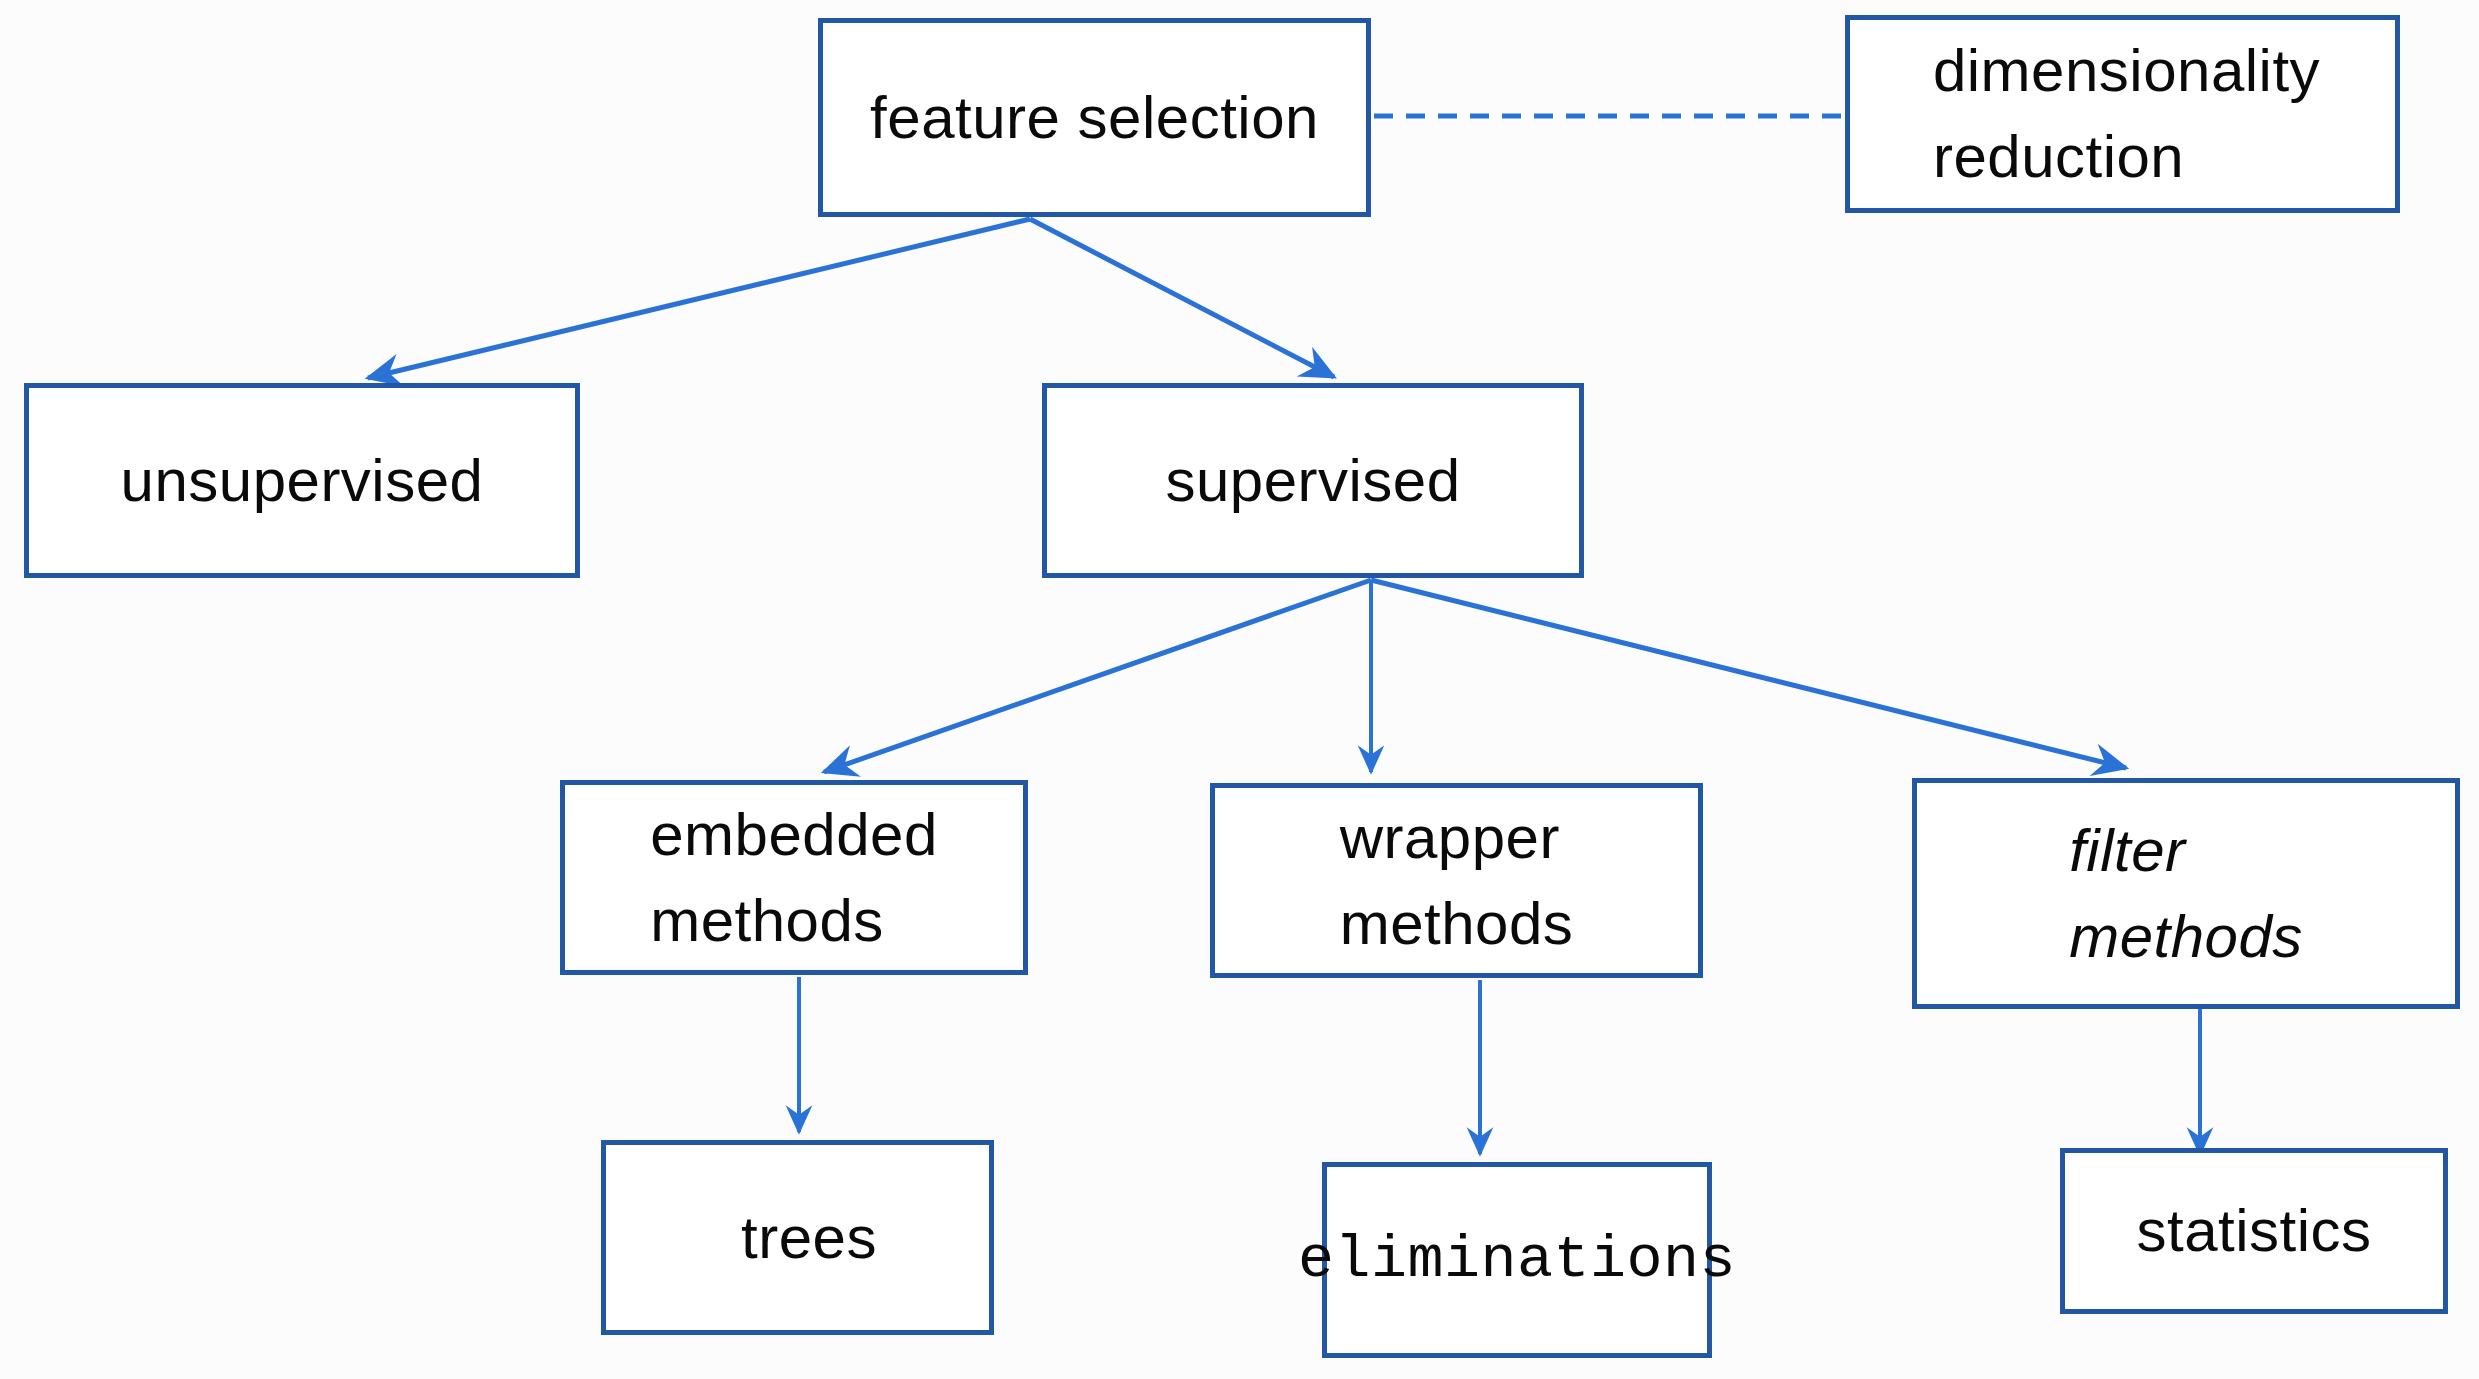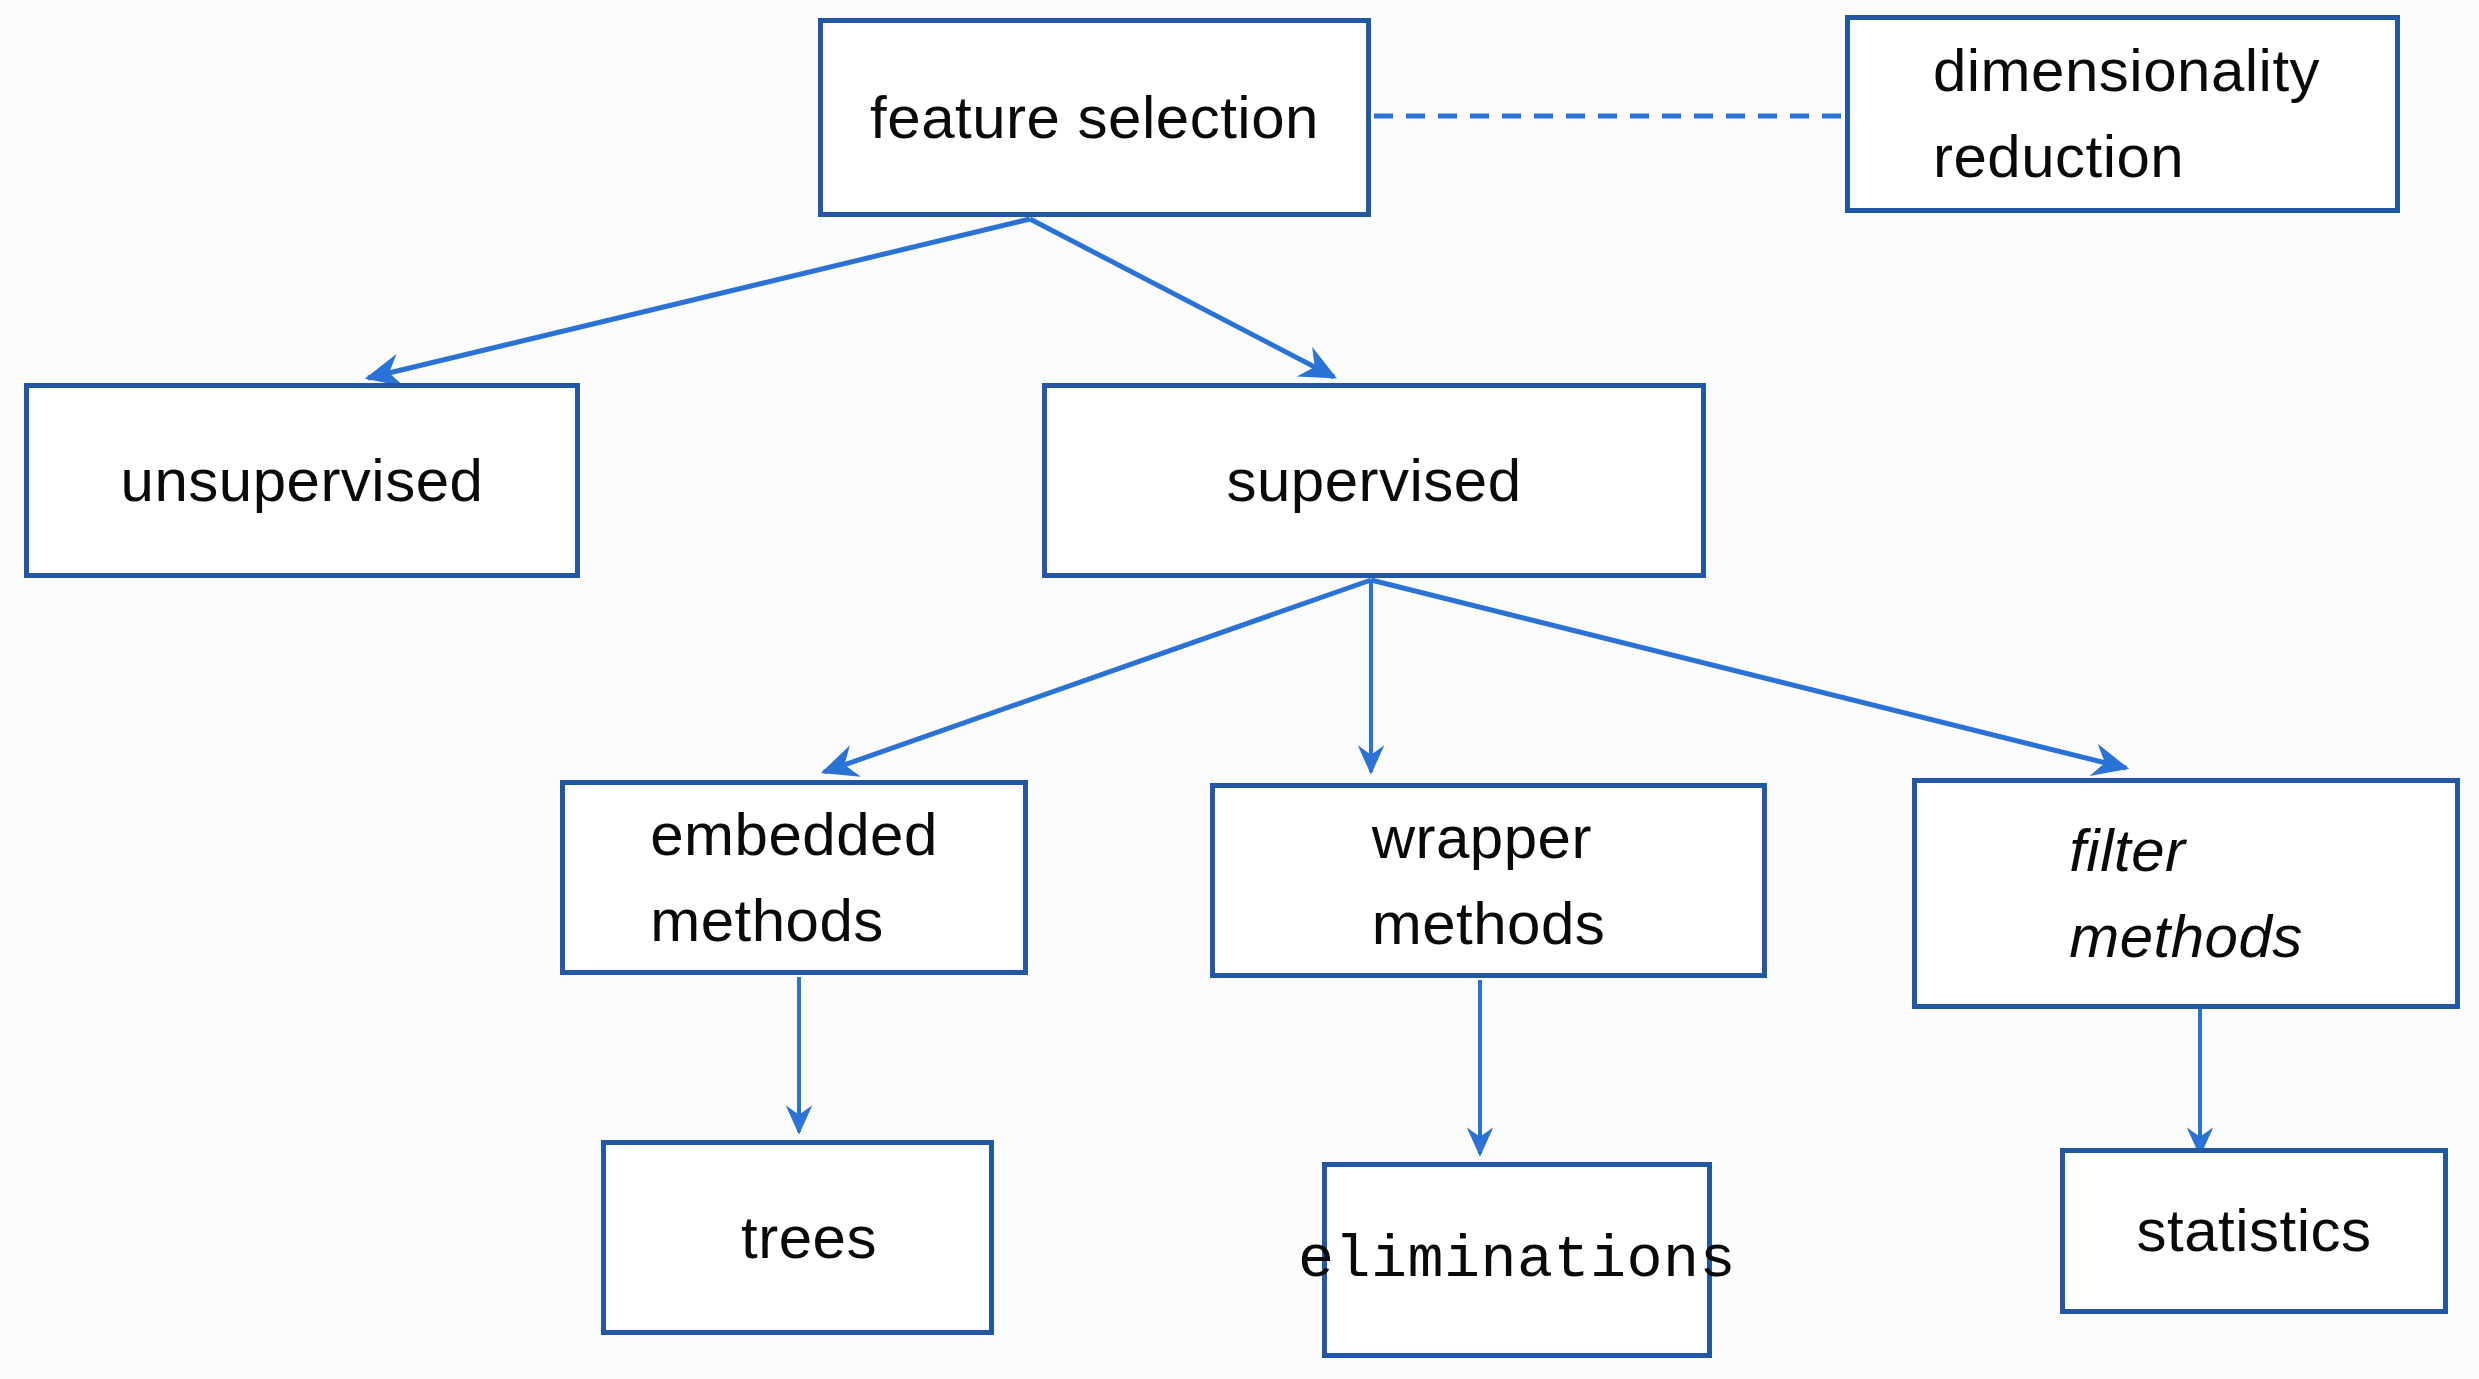--- a/index.html
+++ b/index.html
@@ -39,23 +39,23 @@
     white-space:pre-line;
     text-align:center;
   }
   .node.multiline .lbl{
     text-align:left;
   }
   
   #n-feature{left:818px;top:18px;width:553px;height:199px;align-items:center;}
   #n-dimred {left:1845px;top:15px;width:555px;height:198px;padding-left:8px;}
   #n-unsup  {left:24px;top:383px;width:556px;height:195px;}
-  #n-sup    {left:1042px;top:383px;width:664px;height:195px;}
+  #n-sup    {left:1042px;top:383px;width:542px;height:195px;}
   #n-embed  {left:521px;top:780px;width:468px;height:195px;margin-left:39px;}
-  #n-wrap   {left:1210px;top:783px;width:557px;height:195px;}
+  #n-wrap   {left:1210px;top:783px;width:493px;height:195px;}
   #n-filter {left:1912px;top:778px;width:548px;height:231px;font-style:italic;}
   #n-trees  {left:601px;top:1140px;width:393px;height:195px;padding-left:23px;}
   #n-elim   {left:1322px;top:1162px;width:390px;height:196px;font-family:Liberation Mono, monospace;}
   #n-stat   {left:2060px;top:1148px;width:388px;height:166px;}
 </style>
 </head>
 <body>
 
 <div class="canvas">
 

